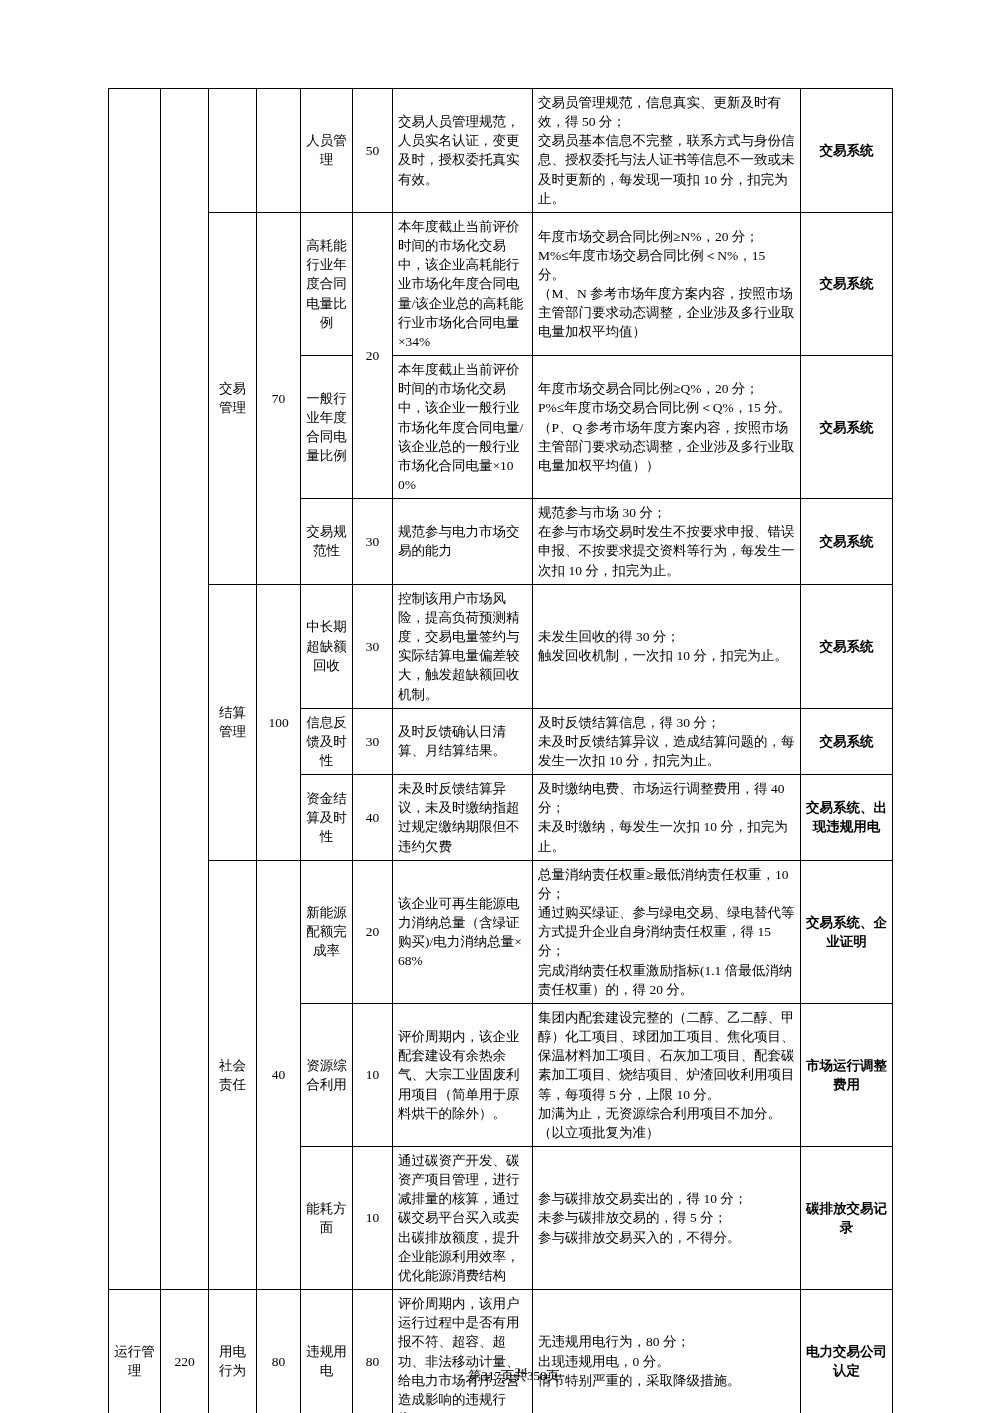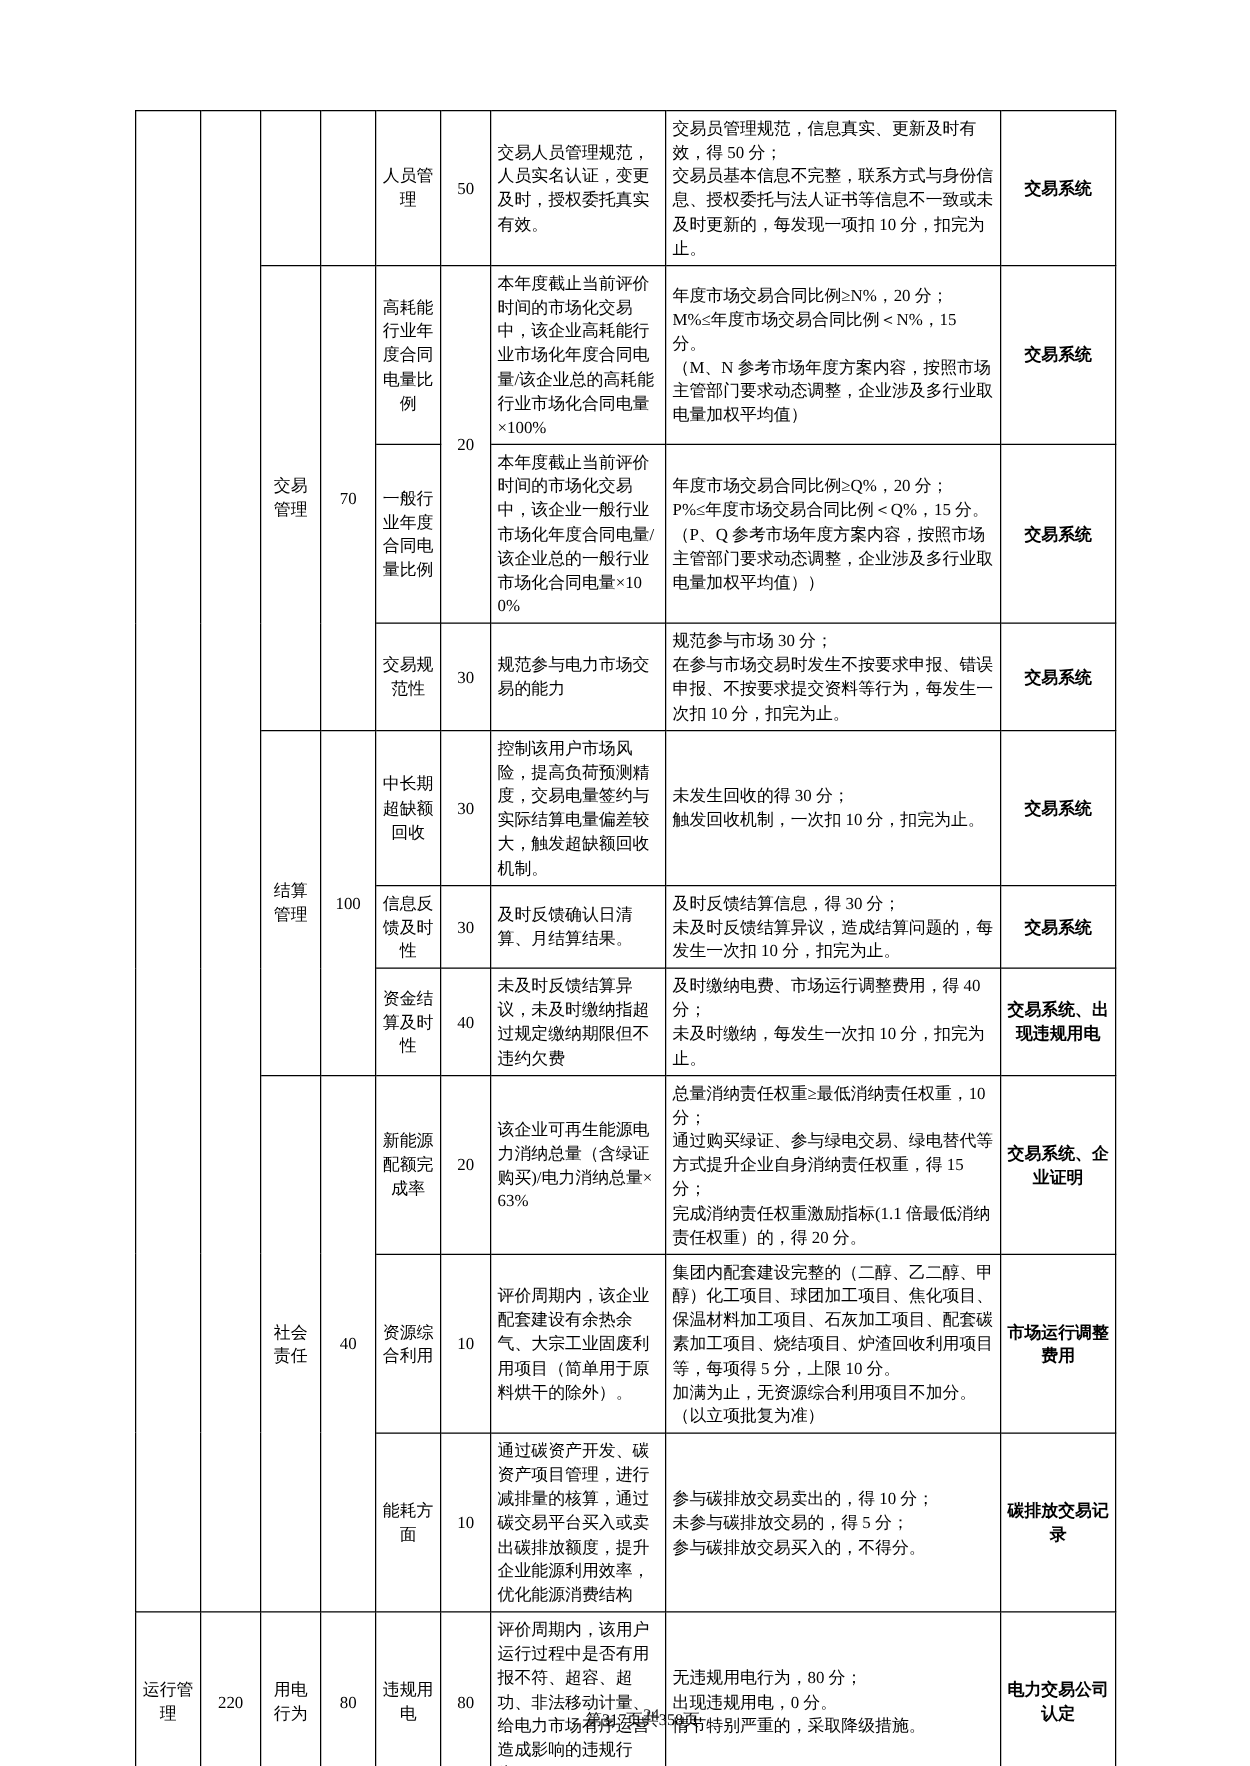--- a/index.html
+++ b/index.html
@@ -112,21 +112,21 @@
         <td class="c-rule" style="white-space:pre-line">交易员管理规范，信息真实、更新及时有效，得 50 分；
 交易员基本信息不完整，联系方式与身份信息、授权委托与法人证书等信息不一致或未及时更新的，每发现一项扣 10 分，扣完为止。</td>
         <td class="c-src">交易系统</td>
       </tr>
 
       <tr>
         <td class="c-sub" rowspan="3">交易管理</td>
         <td class="c-subscore" rowspan="3">70</td>
         <td class="c-item">高耗能行业年度合同电量比例</td>
         <td class="c-itemscore" rowspan="2">20</td>
-        <td class="c-desc">本年度截止当前评价时间的市场化交易中，该企业高耗能行业市场化年度合同电量/该企业总的高耗能行业市场化合同电量×100%</td>
+        <td class="c-desc">本年度截止当前评价时间的市场化交易中，该企业高耗能行业市场化年度合同电量/该企业总的高耗能行业市场化合同电量×34%</td>
         <td class="c-rule" style="white-space:pre-line">年度市场交易合同比例≥N%，20 分；
 M%≤年度市场交易合同比例＜N%，15 分。
 （M、N 参考市场年度方案内容，按照市场主管部门要求动态调整，企业涉及多行业取电量加权平均值）</td>
         <td class="c-src">交易系统</td>
       </tr>
 
       <tr>
         <td class="c-item">一般行业年度合同电量比例</td>
         <td class="c-desc">本年度截止当前评价时间的市场化交易中，该企业一般行业市场化年度合同电量/该企业总的一般行业市场化合同电量×100%</td>
         <td class="c-rule" style="white-space:pre-line">年度市场交易合同比例≥Q%，20 分；
@@ -171,21 +171,21 @@
         <td class="c-rule" style="white-space:pre-line">及时缴纳电费、市场运行调整费用，得 40 分；
 未及时缴纳，每发生一次扣 10 分，扣完为止。</td>
         <td class="c-src">交易系统、出现违规用电</td>
       </tr>
 
       <tr>
         <td class="c-sub" rowspan="3">社会责任</td>
         <td class="c-subscore" rowspan="3">40</td>
         <td class="c-item">新能源配额完成率</td>
         <td class="c-itemscore">20</td>
-        <td class="c-desc">该企业可再生能源电力消纳总量（含绿证购买)/电力消纳总量×63%</td>
+        <td class="c-desc">该企业可再生能源电力消纳总量（含绿证购买)/电力消纳总量×68%</td>
         <td class="c-rule" style="white-space:pre-line">总量消纳责任权重≥最低消纳责任权重，10 分；
 通过购买绿证、参与绿电交易、绿电替代等方式提升企业自身消纳责任权重，得 15 分；
 完成消纳责任权重激励指标(1.1 倍最低消纳责任权重）的，得 20 分。</td>
         <td class="c-src">交易系统、企业证明</td>
       </tr>
 
       <tr>
         <td class="c-item">资源综合利用</td>
         <td class="c-itemscore">10</td>
         <td class="c-desc">评价周期内，该企业配套建设有余热余气、大宗工业固废利用项目（简单用于原料烘干的除外）。</td>

